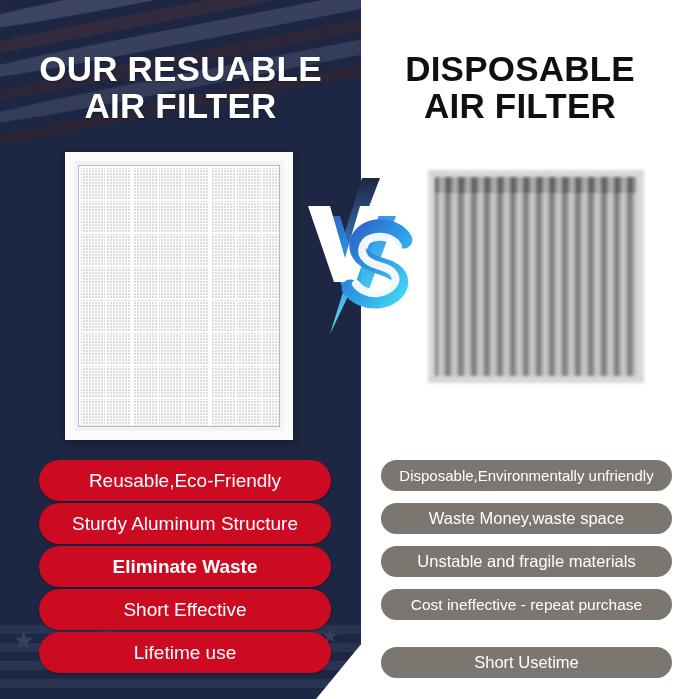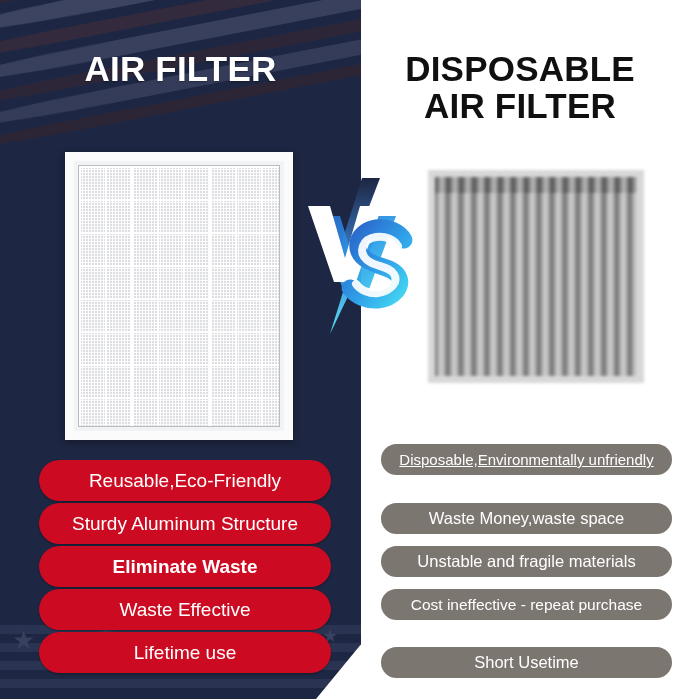--- a/index.html
+++ b/index.html
@@ -129,20 +129,21 @@
       <div class="star" style="left:206px;top:34px;font-size:18px;">★</div>
       <div class="star" style="left:246px;top:6px;font-size:24px;">★</div>
       <div class="star" style="left:290px;top:32px;font-size:20px;">★</div>
       <div class="star" style="left:322px;top:2px;font-size:18px;">★</div>
     </div>
 
     <div class="notch"></div>
   </div>
 
   <div class="heading heading-left">
+    <span>OUR RESUABLE</span>
     <span class="l2">AIR FILTER</span>
   </div>
 
   <div class="heading heading-right">
     <span>DISPOSABLE</span>
     <span class="l2">AIR FILTER</span>
   </div>
 
   <div class="filter-reusable">
     <div class="mesh"></div>
@@ -186,27 +187,27 @@
   <div class="pill pill-left" style="top:460px;">
     <span>Reusable,Eco-Friendly</span>
   </div>
   <div class="pill pill-left" style="top:503px;">
     <span>Sturdy Aluminum Structure</span>
   </div>
   <div class="pill pill-left" style="top:546px;font-weight:bold;">
     <span>Eliminate Waste</span>
   </div>
   <div class="pill pill-left" style="top:589px;">
-    <span>Waste Effective</span>
+    <span>Short Effective</span>
   </div>
   <div class="pill pill-left" style="top:632px;">
     <span>Lifetime use</span>
   </div>
 
-  <div class="pill pill-right" style="top:444px;font-size:15px;text-decoration:underline;">
+  <div class="pill pill-right" style="top:460px;font-size:15px;">
     <span>Disposable,Environmentally unfriendly</span>
   </div>
   <div class="pill pill-right" style="top:503px;">
     <span>Waste Money,waste space</span>
   </div>
   <div class="pill pill-right" style="top:546px;">
     <span>Unstable and fragile materials</span>
   </div>
   <div class="pill pill-right" style="top:589px;font-size:15.5px;">
     <span>Cost ineffective - repeat purchase</span>

